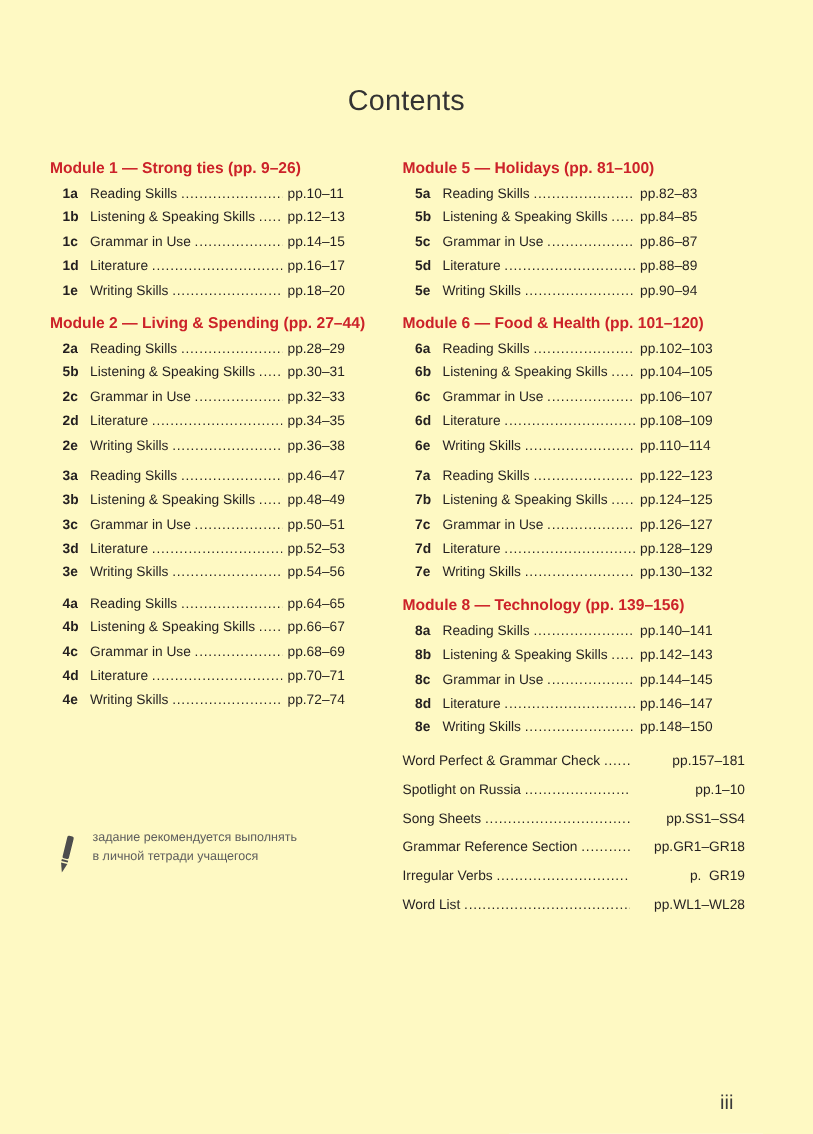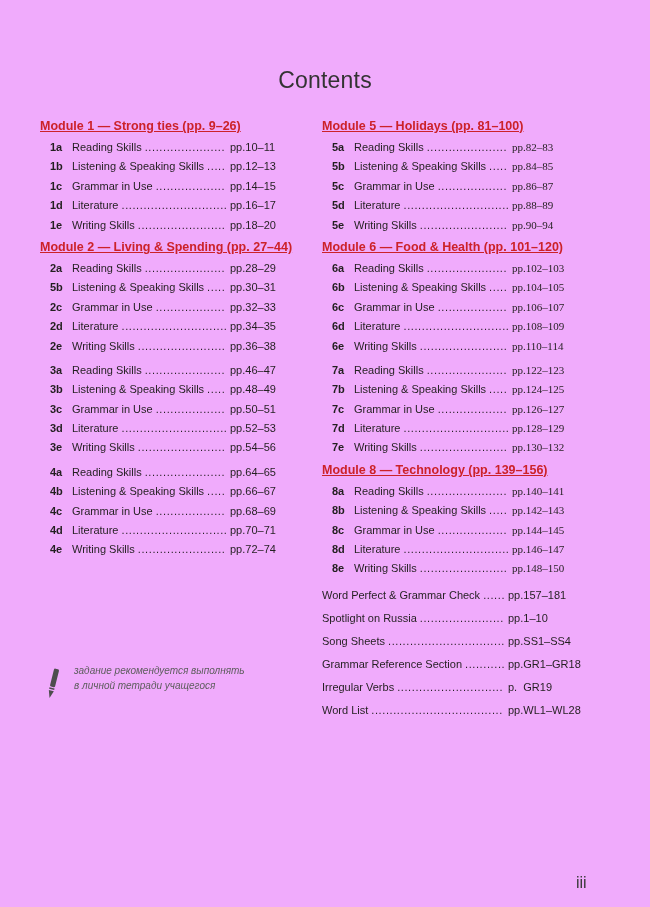--- a/index.html
+++ b/index.html
@@ -2,61 +2,61 @@
 <html style="--accent: #cc2229;"><head>
 <meta charset="utf-8">
 <style>
   :root { --accent:#cc2229; }
   * { box-sizing: border-box; }
   html,body { margin:0; padding:0; }
   body {
     width:650px; height:907px; background:#ffffff;
     font-family:"Liberation Sans", sans-serif; color:#231f20;
   }
-  .page { position:relative; width:650px; height:907px; background:#f0abfc; overflow:hidden; }
+  .page { position:relative; width:650px; height:907px; background:#fef9c3; overflow:hidden; }
 
   .title {
     position:absolute; top:66px; left:0; width:650px; margin:0;
     text-align:center; font-size:23px; font-weight:400; color:#333333;
     letter-spacing:.2px; line-height:28px;
   }
 
   .columns { position:absolute; top:119px; left:40px; width:556px; display:flex; }
   .col-left  { width:266px; margin-right:16px; }
   .col-right { width:274px; }
 
   .module { margin-bottom:5px; }
   .module-heading {
-    margin:0 0 4px 0; font-size:12.5px; line-height:15px;
-    font-weight:700; color:var(--accent); white-space:nowrap;text-decoration:underline;
+    margin:8px 0 4px 0; font-size:12.5px; line-height:15px;
+    font-weight:700; color:var(--accent); white-space:nowrap;
   }
   .row {
     display:flex; align-items:baseline;
     height:19.4px; line-height:19.4px; font-size:11px; white-space:nowrap;
   }
   .num   { flex:0 0 32px; padding-left:10px; font-weight:700; }
   .label { flex:0 0 auto; font-weight:400; }
   .leader {
     flex:1 1 0; min-width:0; overflow:hidden;
     margin:0 4px 0 3px; color:#231f20;
   }
   .leader::after {
     content:"..........................................................................................";
     font-size:11px; letter-spacing:.6px;
   }
   .pages { flex:0 0 76px; flex-shrink:0; white-space:pre; font-weight:400; }
-  .col-right .module .pages { flex-basis:84px;font-family:Liberation Serif, serif; }
-
-  .extras { margin-top:4px; }
+  .col-right .module .pages { flex-basis:84px; }
+
+  .extras { margin-top:4px;text-align:right; }
   .extras .row { height:23px; line-height:23px; }
   .extras .pages { flex-basis:88px; }
 
   .note { position:absolute; left:44px; top:664px; display:flex; align-items:flex-start; }
   .pencil-icon { margin:2px 12px 0 0; flex:0 0 auto; }
-  .note-text { font-size:10px; line-height:14.5px; color:#5d5d5d;font-style:italic; }
+  .note-text { font-size:10px; line-height:14.5px; color:#5d5d5d; }
 
   .page-num { position:absolute; left:576px; top:845px; font-size:16px; color:#3a3a3a;margin-top:29px; }
 </style>
 </head>
 <body>
 
 <div class="page">
 
   <h1 class="title">Contents</h1>
 

